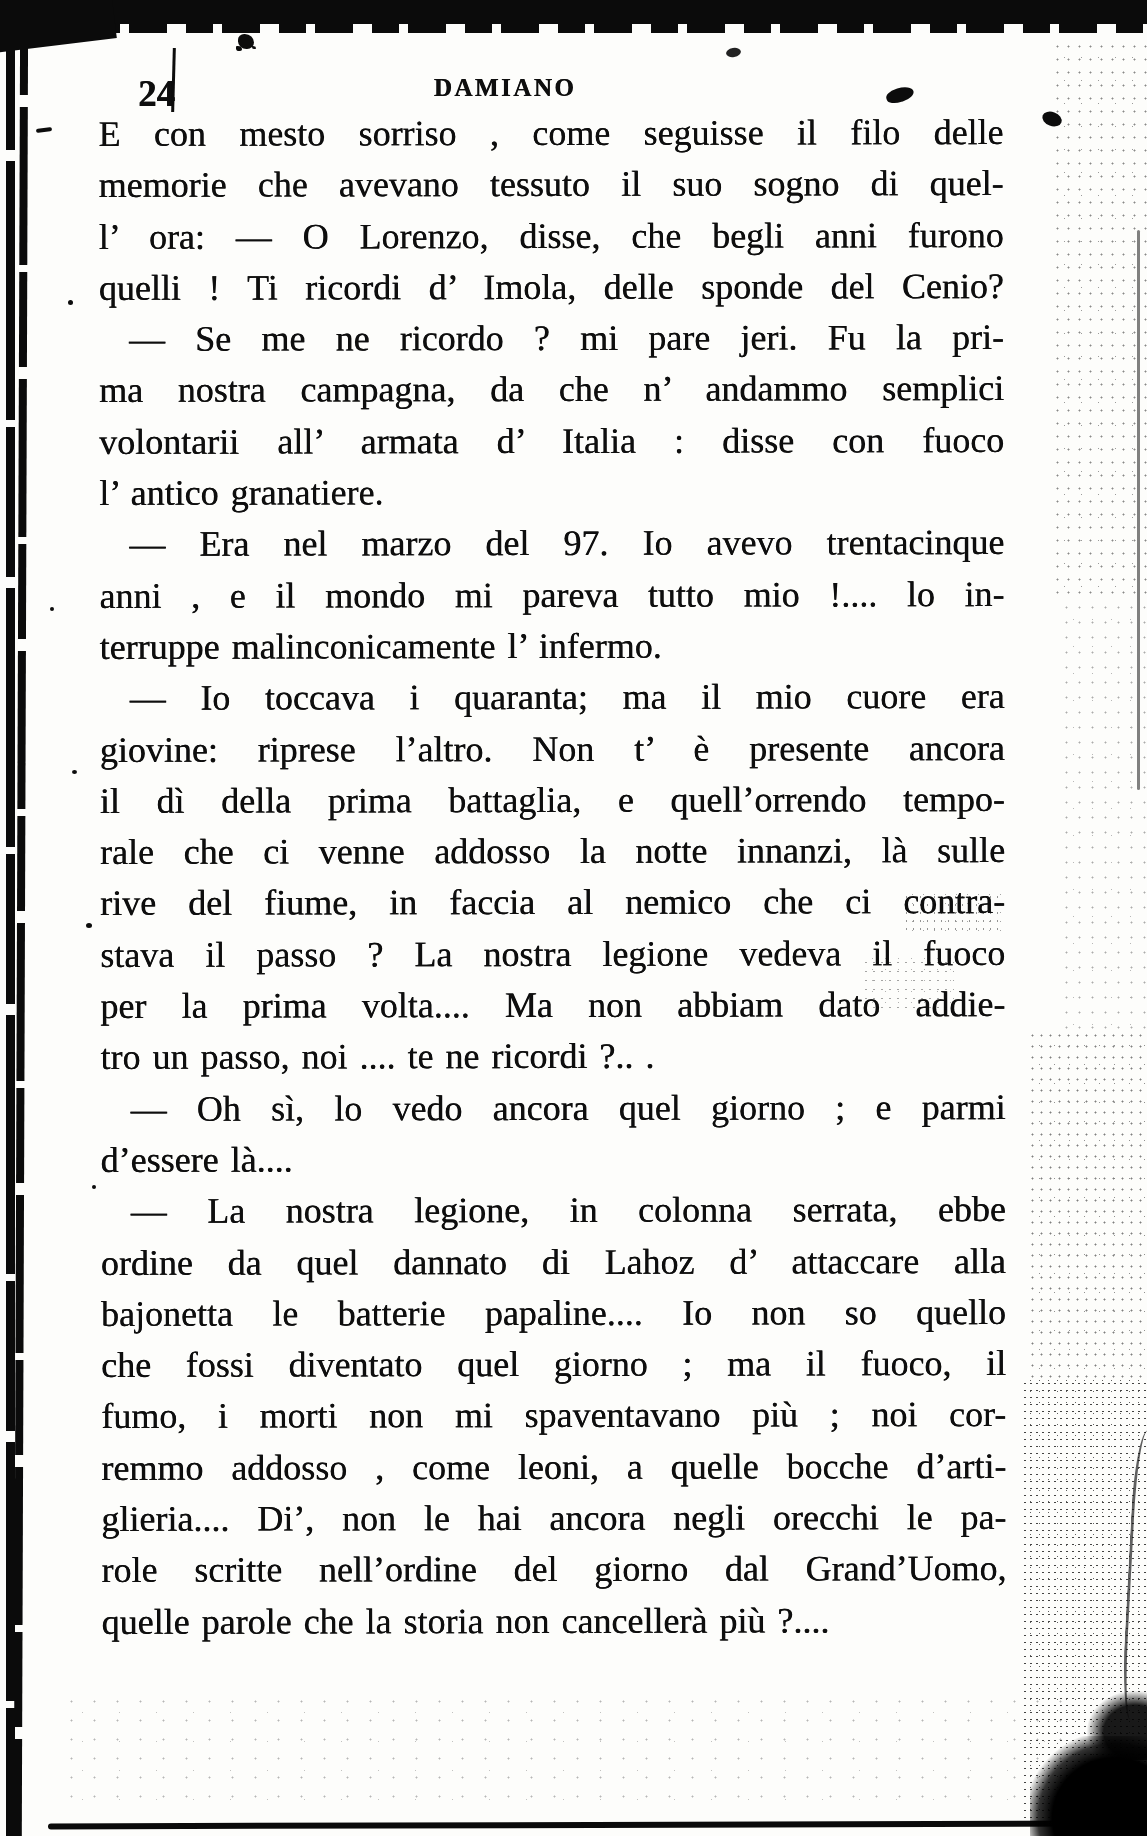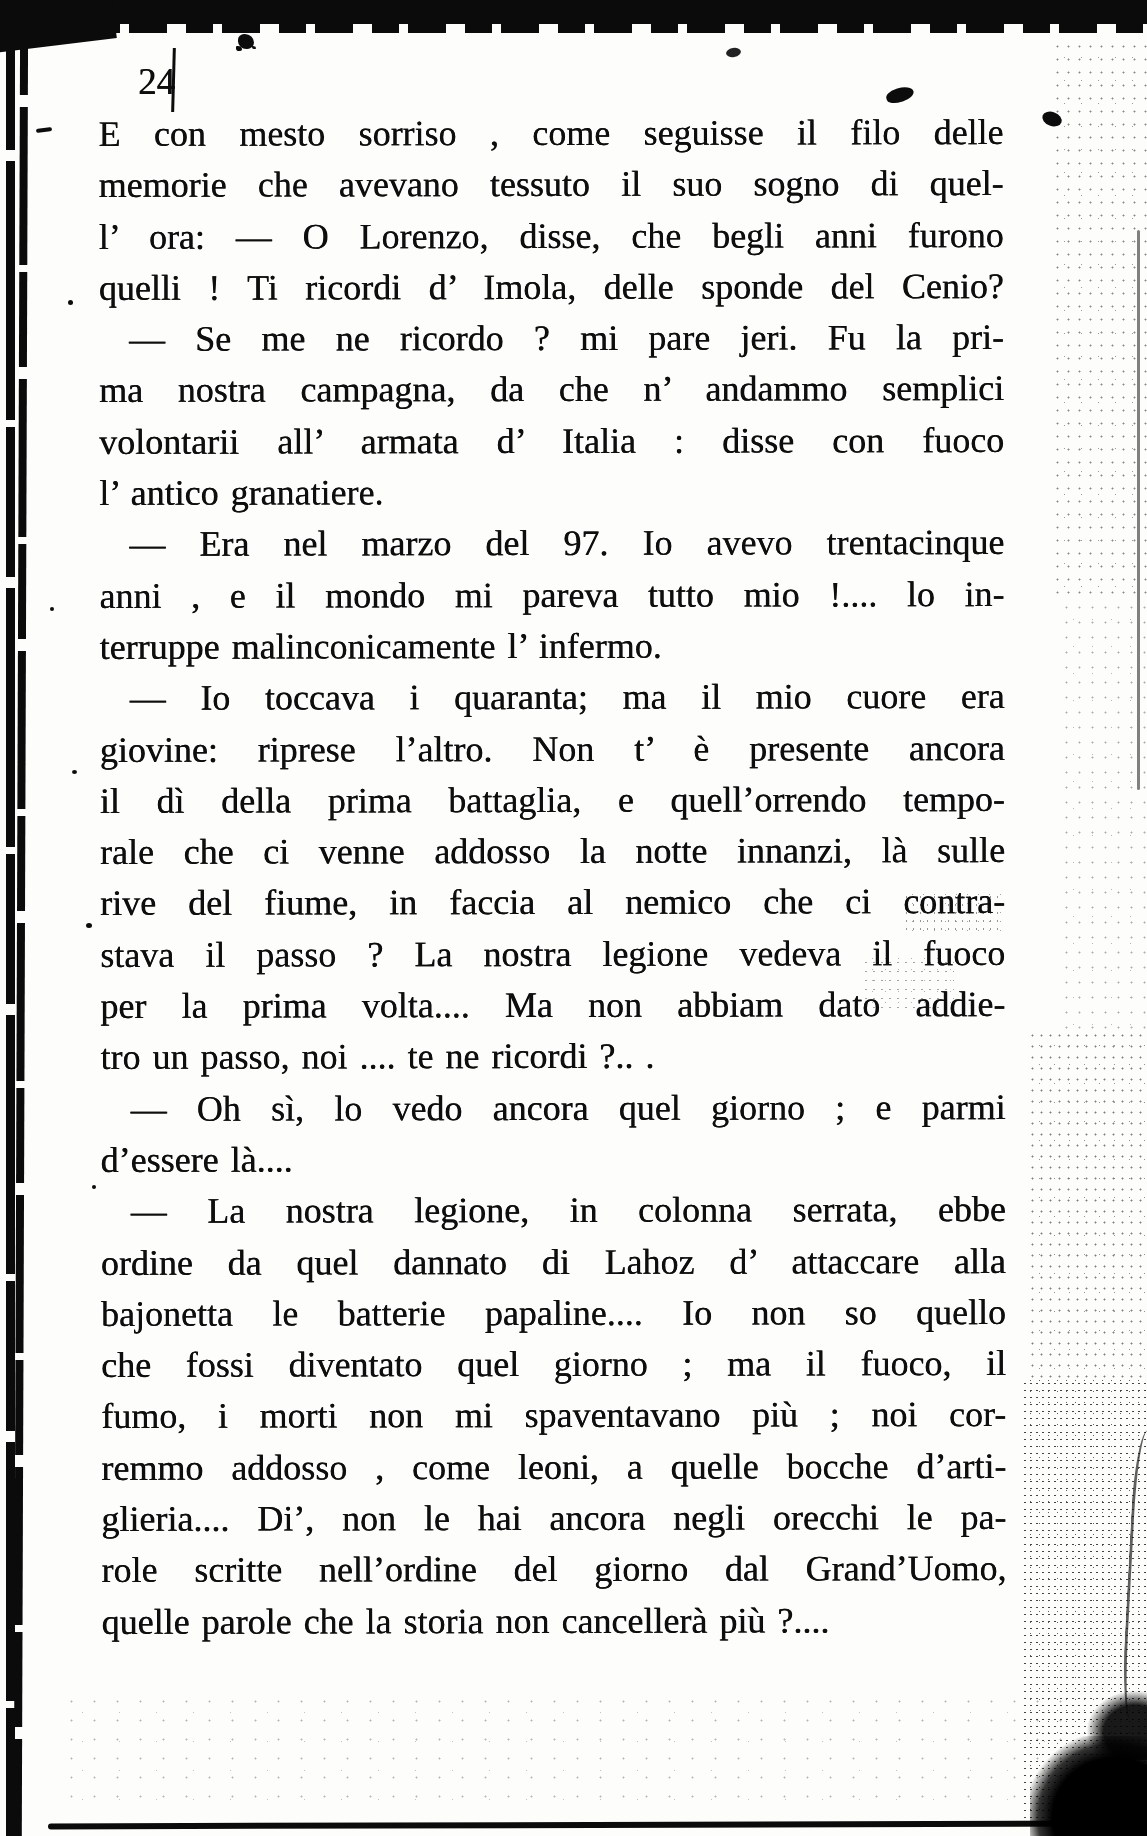--- a/index.html
+++ b/index.html
@@ -3,21 +3,21 @@
 <meta charset="utf-8">
 <style>
   html,body{margin:0;padding:0;background:#777;}
   .page{position:relative;width:1147px;height:1836px;background:#fdfdfb;overflow:hidden;
         font-family:"Liberation Serif","DejaVu Serif",serif;color:var(--ink,#0e0e0e);}
 
   
   .runhead{position:absolute;left:100px;top:74px;width:810px;text-align:center;
            font-size:25px;font-weight:bold;letter-spacing:2.5px;
            text-shadow:.4px 0 currentColor;}
-  .pagenum{position:absolute;left:138px;top:60px;font-size:37px;font-weight:normal;
+  .pagenum{position:absolute;left:138px;top:72px;font-size:37px;font-weight:bold;
            text-shadow:.4px 0 currentColor;}
   .stroke4{position:absolute;left:172px;top:48px;width:3px;height:64px;background:#0c0c0c;
            transform:rotate(1.5deg);}
   .text-block{position:absolute;left:100px;top:108px;width:905px;transform:rotate(-.12deg);}
   .line{height:51.3px;line-height:51.3px;font-size:36px;word-spacing:3px;
         text-align:justify;text-align-last:justify;white-space:nowrap;
         text-shadow:.4px 0 currentColor;}
   .line.ind{text-indent:30px;}
   .line.noj{text-align-last:left;}
 
@@ -77,20 +77,21 @@
 
   <div class="noise top-band"></div>
   <div class="noise top-rag"></div>
   <div class="noise corner-tl"></div>
   <div class="noise left-strip1"></div>
   <div class="noise left-strip2"></div>
   <div class="noise bottom-rule"></div>
 
   <span class="pagenum">24</span>
   <span class="stroke4"></span>
+  <div class="runhead">DAMIANO</div>
 
   <main class="text-block">
       <div class="line">E con mesto sorriso , come seguisse il filo delle</div>
       <div class="line">memorie che avevano tessuto il suo sogno di quel-</div>
       <div class="line">l’ ora: — O Lorenzo, disse, che begli anni furono</div>
       <div class="line">quelli ! Ti ricordi d’ Imola, delle sponde del Cenio?</div>
       <div class="line ind">— Se me ne ricordo ? mi pare jeri. Fu la pri-</div>
       <div class="line">ma nostra campagna, da che n’ andammo semplici</div>
       <div class="line">volontarii all’ armata d’ Italia : disse con fuoco</div>
       <div class="line noj">l’ antico granatiere.</div>

